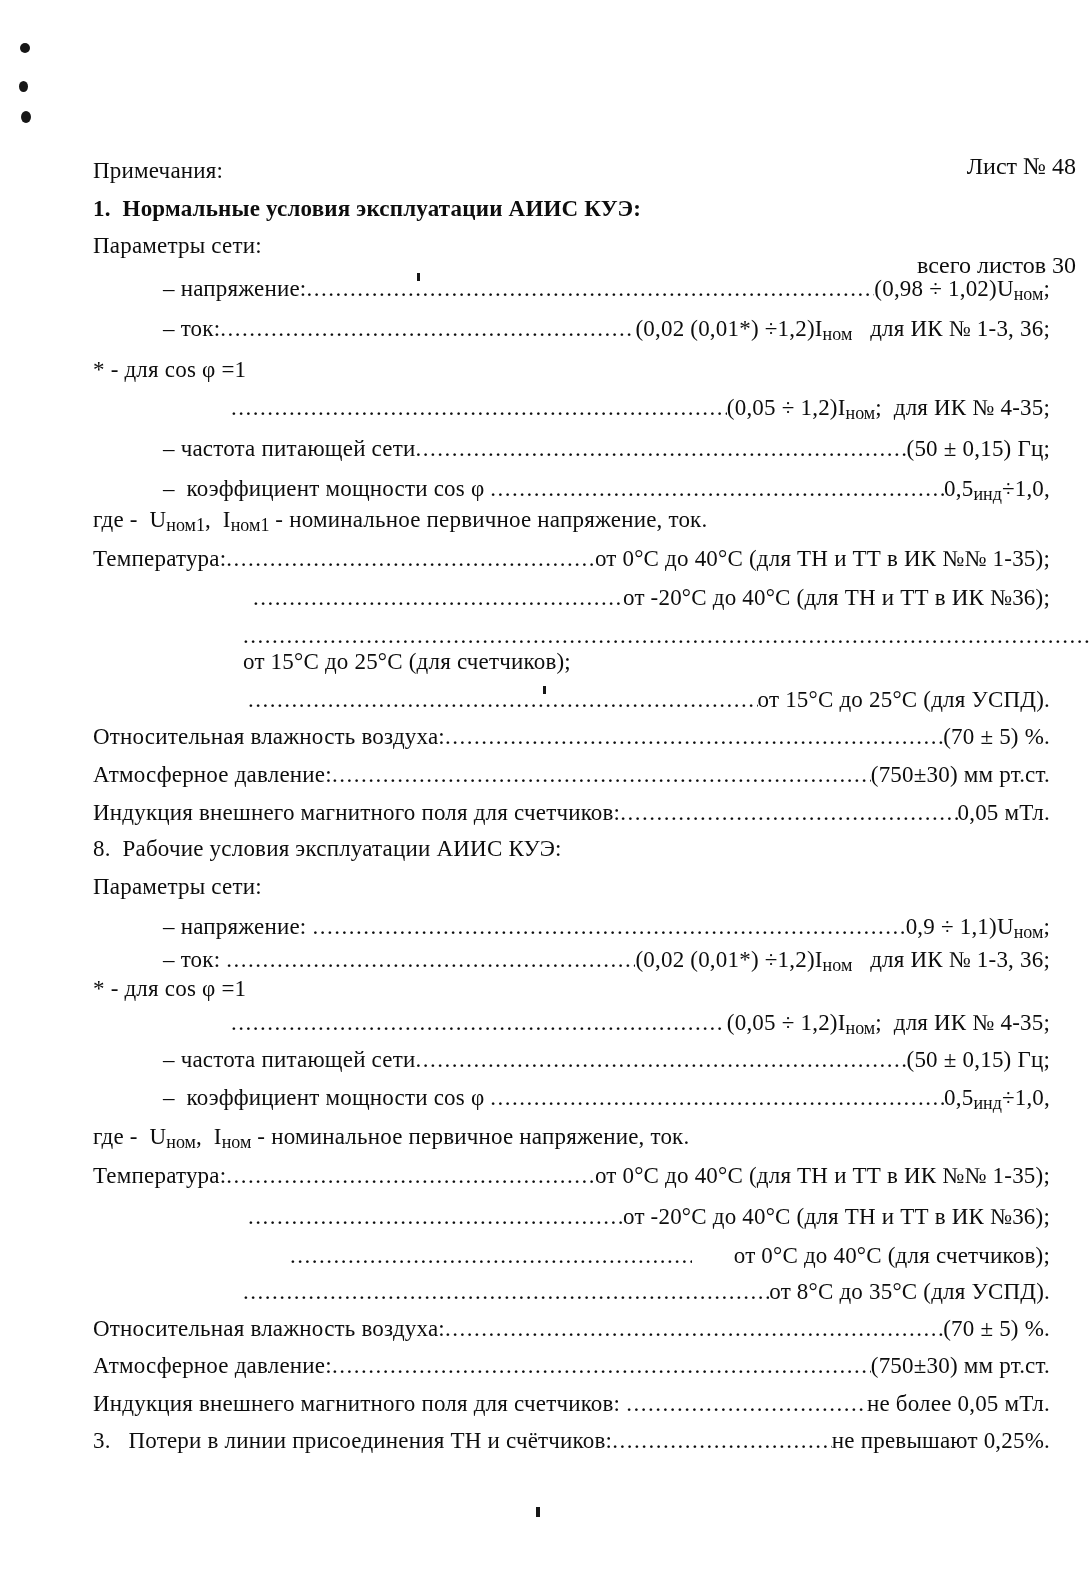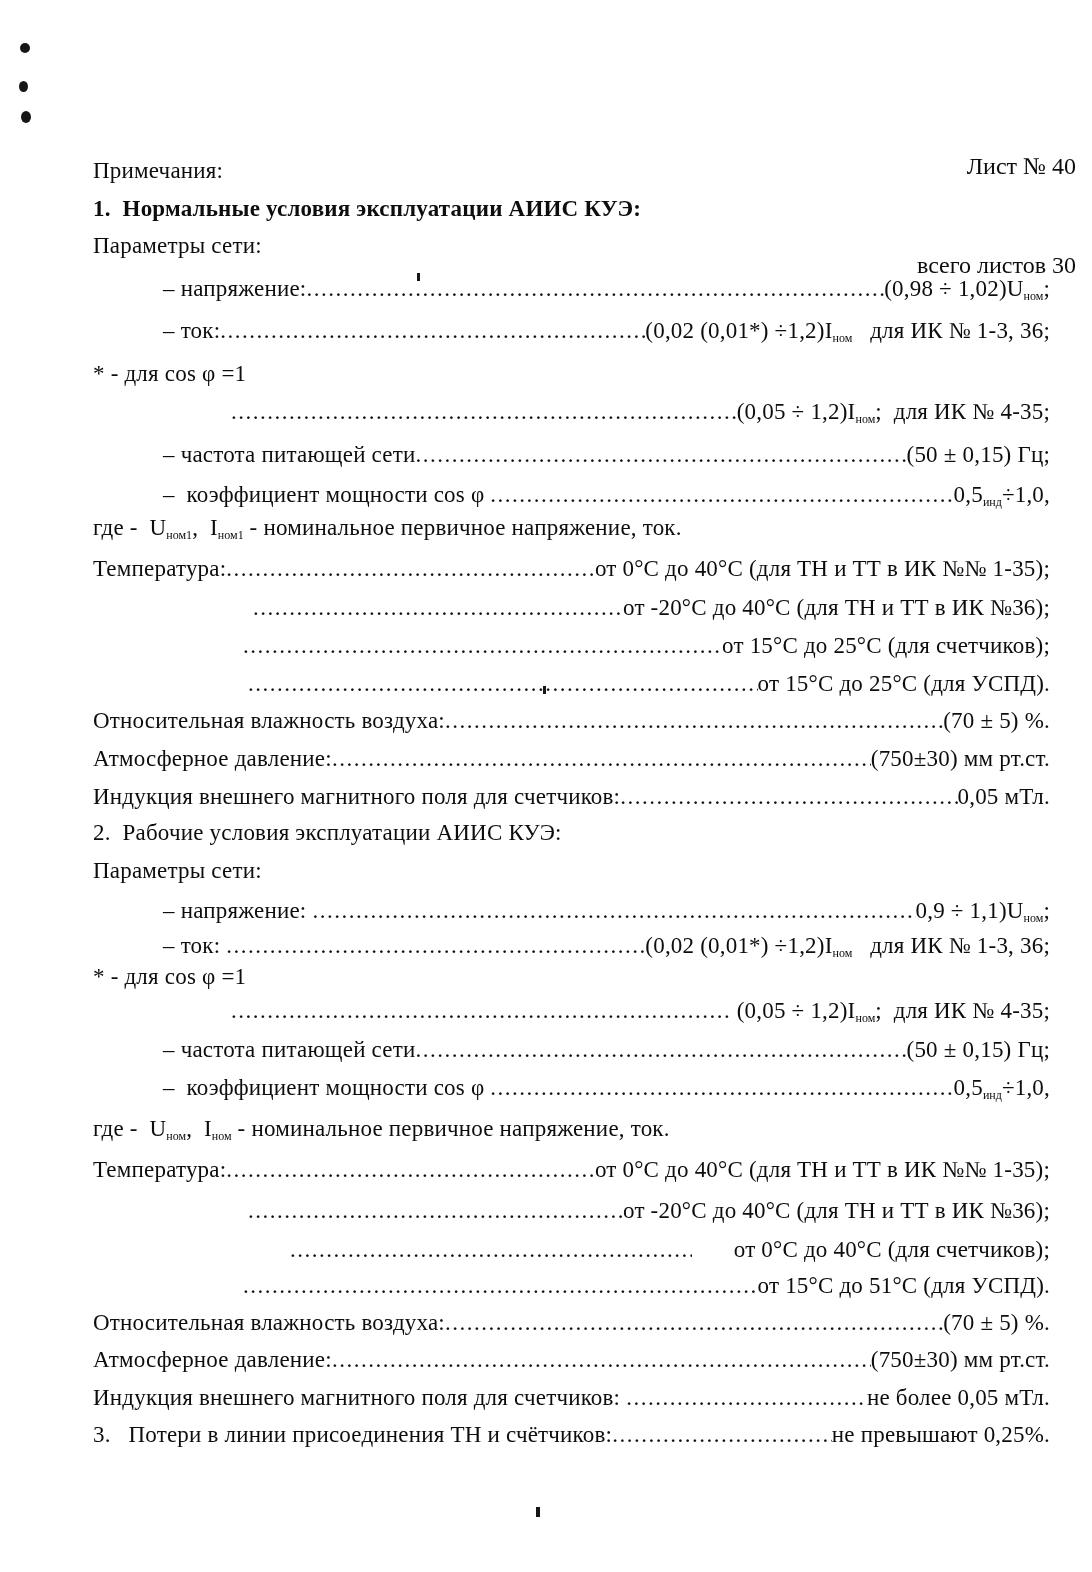--- a/index.html
+++ b/index.html
@@ -50,21 +50,21 @@
     flex: 1 1 auto;
     overflow: hidden;
     white-space: nowrap;
     letter-spacing: 1.5px;
     min-width: 0;
   }
   .leader::after {
     content: "........................................................................................................................................................................................................................................................................................";
   }
   .sub {
-    font-size: 12px;
+    font-size: 18px;
     position: relative;
     top: 4px;
     letter-spacing: 0;
   }
   
   .artifact {
     position: absolute;
     background: #161616;
   }
   .dot { border-radius: 50%; }
@@ -76,54 +76,54 @@
 
   <div class="artifact dot" style="left:20px; top:43px;  width:10px; height:10px;"></div>
   <div class="artifact dot" style="left:19px; top:81px;  width:9px;  height:11px;"></div>
   <div class="artifact dot" style="left:21px; top:111px; width:10px; height:12px;"></div>
 
   <div class="artifact" style="left:417px; top:273px;  width:3px; height:8px;"></div>
   <div class="artifact" style="left:543px; top:686px;  width:3px; height:8px;"></div>
   <div class="artifact" style="left:536px; top:1507px; width:4px; height:10px;"></div>
 
   <div class="sheet-header">
-    <div>Лист № 40</div>
+    <div>Лист № 48</div>
     <div>всего листов 30</div>
   </div>
 
   <div class="doc-body">
       <div class="line" style="padding-left: 0px; margin-top: 0px;"><span class="pre"><span class="seg">Примечания:</span></span></div>
       <div class="line" style="padding-left: 0px; margin-top: 12px; font-weight: bold;"><span class="pre"><span class="seg">1.  Нормальные условия эксплуатации АИИС КУЭ:</span></span></div>
       <div class="line" style="padding-left: 0px; margin-top: 11px;"><span class="pre"><span class="seg">Параметры сети:</span></span></div>
       <div class="line" style="padding-left: 70px; margin-top: 17px;"><span class="pre"><span class="seg">– напряжение:</span></span><span class="leader"></span><span class="post"><span class="seg">(0,98 ÷ 1,02)U</span><span class="sub">ном</span><span class="seg">;</span></span></div>
       <div class="line" style="padding-left: 70px; margin-top: 13px;"><span class="pre"><span class="seg">– ток:</span></span><span class="leader"></span><span class="post"><span class="seg">(0,02 (0,01*) ÷1,2)I</span><span class="sub">ном</span><span class="seg">   для ИК № 1-3, 36;</span></span></div>
       <div class="line" style="padding-left: 0px; margin-top: 14px;"><span class="pre"><span class="seg">* - для cos φ =1</span></span></div>
       <div class="line" style="padding-left: 138px; margin-top: 12px;"><span class="pre"></span><span class="leader"></span><span class="post"><span class="seg">(0,05 ÷ 1,2)I</span><span class="sub">ном</span><span class="seg">;  для ИК № 4-35;</span></span></div>
       <div class="line" style="padding-left: 70px; margin-top: 14px;"><span class="pre"><span class="seg">– частота питающей сети</span></span><span class="leader"></span><span class="post"><span class="seg">(50 ± 0,15) Гц;</span></span></div>
       <div class="line" style="padding-left: 70px; margin-top: 14px;"><span class="pre"><span class="seg">–  коэффициент мощности cos φ </span></span><span class="leader"></span><span class="post"><span class="seg">0,5</span><span class="sub">инд</span><span class="seg">÷1,0,</span></span></div>
       <div class="line" style="padding-left: 0px; margin-top: 4px;"><span class="pre"><span class="seg">где -  U</span><span class="sub">ном1</span><span class="seg">,  I</span><span class="sub">ном1</span><span class="seg"> - номинальное первичное напряжение, ток.</span></span></div>
       <div class="line" style="padding-left: 0px; margin-top: 12px;"><span class="pre"><span class="seg">Температура:</span></span><span class="leader"></span><span class="post"><span class="seg">от 0°С до 40°С (для ТН и ТТ в ИК №№ 1-35);</span></span></div>
       <div class="line" style="padding-left: 160px; margin-top: 13px;"><span class="pre"></span><span class="leader"></span><span class="post"><span class="seg">от -20°С до 40°С (для ТН и ТТ в ИК №36);</span></span></div>
-      <div class="line" style="padding-left: 150px; margin-top: 12px;"><span class="pre"></span><span class="leader"></span><span class="post"><span class="seg">от 15°С до 25°С (для счетчиков);</span></span></div>
+      <div class="line" style="padding-left: 150px; margin-top: 12px; flex-direction: column;"><span class="pre"></span><span class="leader"></span><span class="post"><span class="seg">от 15°С до 25°С (для счетчиков);</span></span></div>
       <div class="line" style="padding-left: 155px; margin-top: 12px; text-align: center;"><span class="pre"></span><span class="leader"></span><span class="post"><span class="seg">от 15°С до 25°С (для УСПД).</span></span></div>
       <div class="line" style="padding-left: 0px; margin-top: 11px;"><span class="pre"><span class="seg">Относительная влажность воздуха:</span></span><span class="leader"></span><span class="post"><span class="seg">(70 ± 5) %.</span></span></div>
       <div class="line" style="padding-left: 0px; margin-top: 12px;"><span class="pre"><span class="seg">Атмосферное давление:</span></span><span class="leader"></span><span class="post"><span class="seg">(750±30) мм рт.ст.</span></span></div>
       <div class="line" style="padding-left: 0px; margin-top: 12px;"><span class="pre"><span class="seg">Индукция внешнего магнитного поля для счетчиков:</span></span><span class="leader"></span><span class="post"><span class="seg">0,05 мТл.</span></span></div>
-      <div class="line" style="padding-left: 0px; margin-top: 10px;"><span class="pre"><span class="seg">2.  Рабочие условия эксплуатации АИИС КУЭ:</span></span></div>
+      <div class="line" style="padding-left: 0px; margin-top: 10px;"><span class="pre"><span class="seg">8.  Рабочие условия эксплуатации АИИС КУЭ:</span></span></div>
       <div class="line" style="padding-left: 0px; margin-top: 12px;"><span class="pre"><span class="seg">Параметры сети:</span></span></div>
       <div class="line" style="padding-left: 70px; margin-top: 14px;"><span class="pre"><span class="seg">– напряжение: </span></span><span class="leader"></span><span class="post"><span class="seg">0,9 ÷ 1,1)U</span><span class="sub">ном</span><span class="seg">;</span></span></div>
       <div class="line" style="padding-left: 70px; margin-top: 6px;"><span class="pre"><span class="seg">– ток: </span></span><span class="leader"></span><span class="post"><span class="seg">(0,02 (0,01*) ÷1,2)I</span><span class="sub">ном</span><span class="seg">   для ИК № 1-3, 36;</span></span></div>
       <div class="line" style="padding-left: 0px; margin-top: 2px;"><span class="pre"><span class="seg">* - для cos φ =1</span></span></div>
       <div class="line" style="padding-left: 138px; margin-top: 8px;"><span class="pre"></span><span class="leader"></span><span class="post"><span class="seg"> (0,05 ÷ 1,2)I</span><span class="sub">ном</span><span class="seg">;  для ИК № 4-35;</span></span></div>
       <div class="line" style="padding-left: 70px; margin-top: 10px;"><span class="pre"><span class="seg">– частота питающей сети</span></span><span class="leader"></span><span class="post"><span class="seg">(50 ± 0,15) Гц;</span></span></div>
       <div class="line" style="padding-left: 70px; margin-top: 12px;"><span class="pre"><span class="seg">–  коэффициент мощности cos φ </span></span><span class="leader"></span><span class="post"><span class="seg">0,5</span><span class="sub">инд</span><span class="seg">÷1,0,</span></span></div>
       <div class="line" style="padding-left: 0px; margin-top: 12px;"><span class="pre"><span class="seg">где -  U</span><span class="sub">ном</span><span class="seg">,  I</span><span class="sub">ном</span><span class="seg"> - номинальное первичное напряжение, ток.</span></span></div>
       <div class="line" style="padding-left: 0px; margin-top: 12px;"><span class="pre"><span class="seg">Температура:</span></span><span class="leader"></span><span class="post"><span class="seg">от 0°С до 40°С (для ТН и ТТ в ИК №№ 1-35);</span></span></div>
       <div class="line" style="padding-left: 155px; margin-top: 15px;"><span class="pre"></span><span class="leader"></span><span class="post"><span class="seg">от -20°С до 40°С (для ТН и ТТ в ИК №36);</span></span></div>
       <div class="line" style="padding-left: 155px; margin-top: 13px; gap: 42px;"><span class="pre"></span><span class="leader"></span><span class="post"><span class="seg">от 0°С до 40°С (для счетчиков);</span></span></div>
-      <div class="line" style="padding-left: 150px; margin-top: 10px;"><span class="pre"></span><span class="leader"></span><span class="post"><span class="seg">от 15°С до 51°С (для УСПД).</span></span></div>
+      <div class="line" style="padding-left: 150px; margin-top: 10px;"><span class="pre"></span><span class="leader"></span><span class="post"><span class="seg">от 8°С до 35°С (для УСПД).</span></span></div>
       <div class="line" style="padding-left: 0px; margin-top: 11px;"><span class="pre"><span class="seg">Относительная влажность воздуха:</span></span><span class="leader"></span><span class="post"><span class="seg">(70 ± 5) %.</span></span></div>
       <div class="line" style="padding-left: 0px; margin-top: 11px;"><span class="pre"><span class="seg">Атмосферное давление:</span></span><span class="leader"></span><span class="post"><span class="seg">(750±30) мм рт.ст.</span></span></div>
       <div class="line" style="padding-left: 0px; margin-top: 12px;"><span class="pre"><span class="seg">Индукция внешнего магнитного поля для счетчиков: </span></span><span class="leader"></span><span class="post"><span class="seg">не более 0,05 мТл.</span></span></div>
       <div class="line" style="padding-left: 0px; margin-top: 11px;"><span class="pre"><span class="seg">3.   Потери в линии присоединения ТН и счётчиков:</span></span><span class="leader"></span><span class="post"><span class="seg">не превышают 0,25%.</span></span></div>
     </div>
 
 </div>
 
 </body></html>

